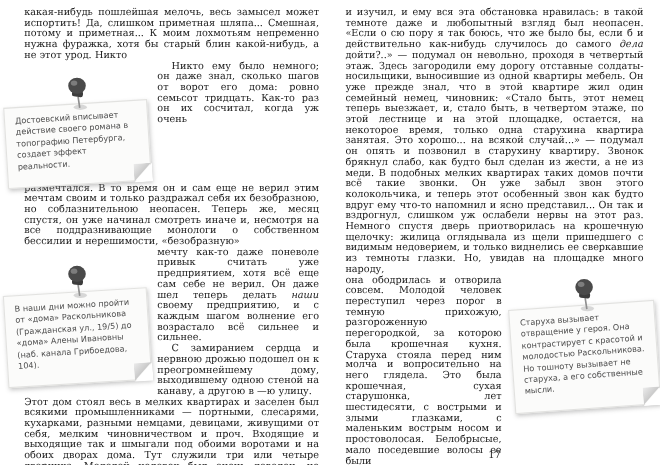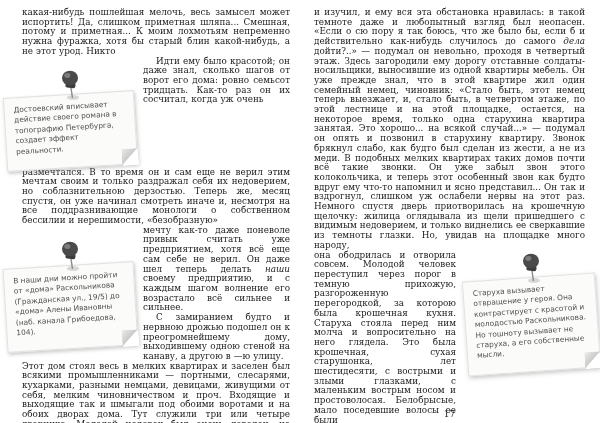--- a/index.html
+++ b/index.html
@@ -107,42 +107,42 @@
                   <ellipse cx="17" cy="28.5" rx="6" ry="2.4" fill="#b9b9b9" opacity="0.55"></ellipse>
                   <line x1="15" y1="19" x2="16.5" y2="29" stroke="#8f8f8f" stroke-width="1.5"></line>
                   <rect x="9.5" y="13.5" width="10" height="5.5" rx="2" fill="#3c3c3c" transform="rotate(7 14.5 16)"></rect>
                   <ellipse cx="14" cy="9" rx="8" ry="7.3" fill="#4a4a4a"></ellipse>
                   <ellipse cx="11.3" cy="6.5" rx="3" ry="2.4" fill="#7d7d7d"></ellipse>
                 </svg></span>
               <div class="note">Достоевский вписывает действие своего романа в топографию Петербурга, создает эффект реальности.</div>
             </div>
           </div>
           <div class="text-col">
-            <p class="para indent"><span>Идти ему было красотой; он даже знал, сколько шагов от ворот его дома: ровно семьсот тридцать. Как-то раз он их сосчитал, когда уж очень</span></p>
+            <p class="para indent"><span>Никто ему было немного; он даже знал, сколько шагов от ворот его дома: ровно семьсот тридцать. Как-то раз он их сосчитал, когда уж очень</span></p>
           </div>
         </div>
         <div class="block">
-          <p class="para"><span>размечтался. В то время он и сам еще не верил этим мечтам своим и только раздражал себя их недоверием, но соблазнительною дерзостью. Теперь же, месяц спустя, он уже начинал смотреть иначе и, несмотря на все поддразнивающие монологи о собственном бессилии и нерешимости, «безобразную»</span></p>
+          <p class="para"><span>размечтался. В то время он и сам еще не верил этим мечтам своим и только раздражал себя их безобразною, но соблазнительною неопасен. Теперь же, месяц спустя, он уже начинал смотреть иначе и, несмотря на все поддразнивающие монологи о собственном бессилии и нерешимости, «безобразную»</span></p>
         </div>
         <div class="row">
           <div class="note-col-left">
             <div class="note-wrap nw-0-3">
               <span class="pin"><svg width="30" height="32" viewBox="0 0 30 32">
                   <ellipse cx="17" cy="28.5" rx="6" ry="2.4" fill="#b9b9b9" opacity="0.55"></ellipse>
                   <line x1="15" y1="19" x2="16.5" y2="29" stroke="#8f8f8f" stroke-width="1.5"></line>
                   <rect x="9.5" y="13.5" width="10" height="5.5" rx="2" fill="#3c3c3c" transform="rotate(7 14.5 16)"></rect>
                   <ellipse cx="14" cy="9" rx="8" ry="7.3" fill="#4a4a4a"></ellipse>
                   <ellipse cx="11.3" cy="6.5" rx="3" ry="2.4" fill="#7d7d7d"></ellipse>
                 </svg></span>
               <div class="note">В наши дни можно пройти от «дома» Раскольникова (Гражданская ул., 19/5) до «дома» Алены Ивановны (наб. канала Грибоедова, 104).</div>
             </div>
           </div>
           <div class="text-col">
             <p class="para"><span>мечту как-то даже поневоле привык считать уже предприятием, хотя всё еще сам себе не верил. Он даже шел теперь делать </span><em>наши</em><span> своему предприятию, и с каждым шагом волнение его возрастало всё сильнее и сильнее.</span></p>
-            <p class="para indent"><span>С замиранием будто и нервною дрожью подошел он к преогромнейшему дому, выходившему одною стеной на канаву, а другою в —ю улицу.</span></p>
+            <p class="para indent"><span>С замиранием сердца и нервною дрожью подошел он к преогромнейшему дому, выходившему одною стеной на канаву, а другою в —ю улицу.</span></p>
           </div>
         </div>
         <div class="block">
           <p class="para"><span>Этот дом стоял весь в мелких квартирах и заселен был всякими промышленниками — портными, слесарями, кухарками, разными немцами, девицами, живущими от себя, мелким чиновничеством и проч. Входящие и выходящие так и шмыгали под обоими воротами и на обоих дворах дома. Тут служили три или четыре дворника. Молодой человек был очень доволен, не встретив ни которого из них, и неприметно проскользнул сейчас же из ворот направо на лестницу. Лестница была темная и узкая, «черная», но он всё уже это знал</span></p>
         </div>
       </div>
   </div>
   <div class="page page-right">
     <div class="page-body">
         <div class="block">

